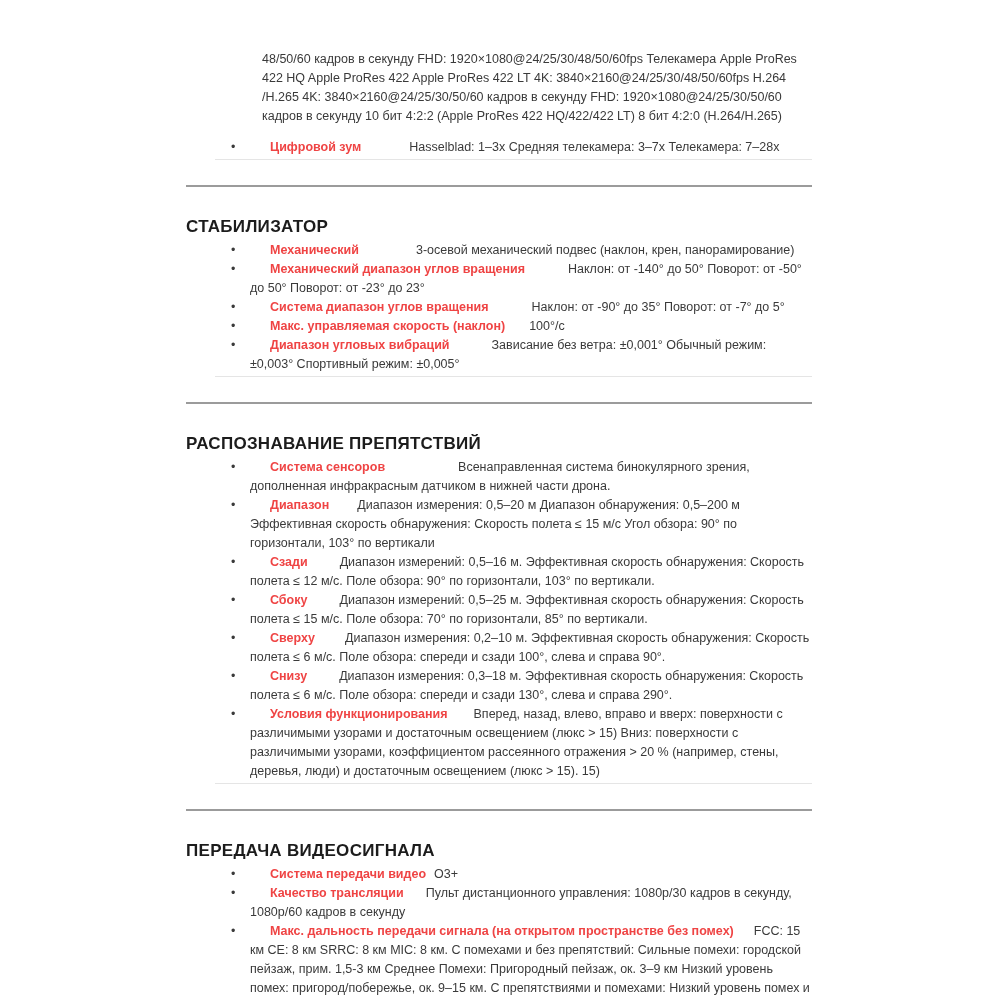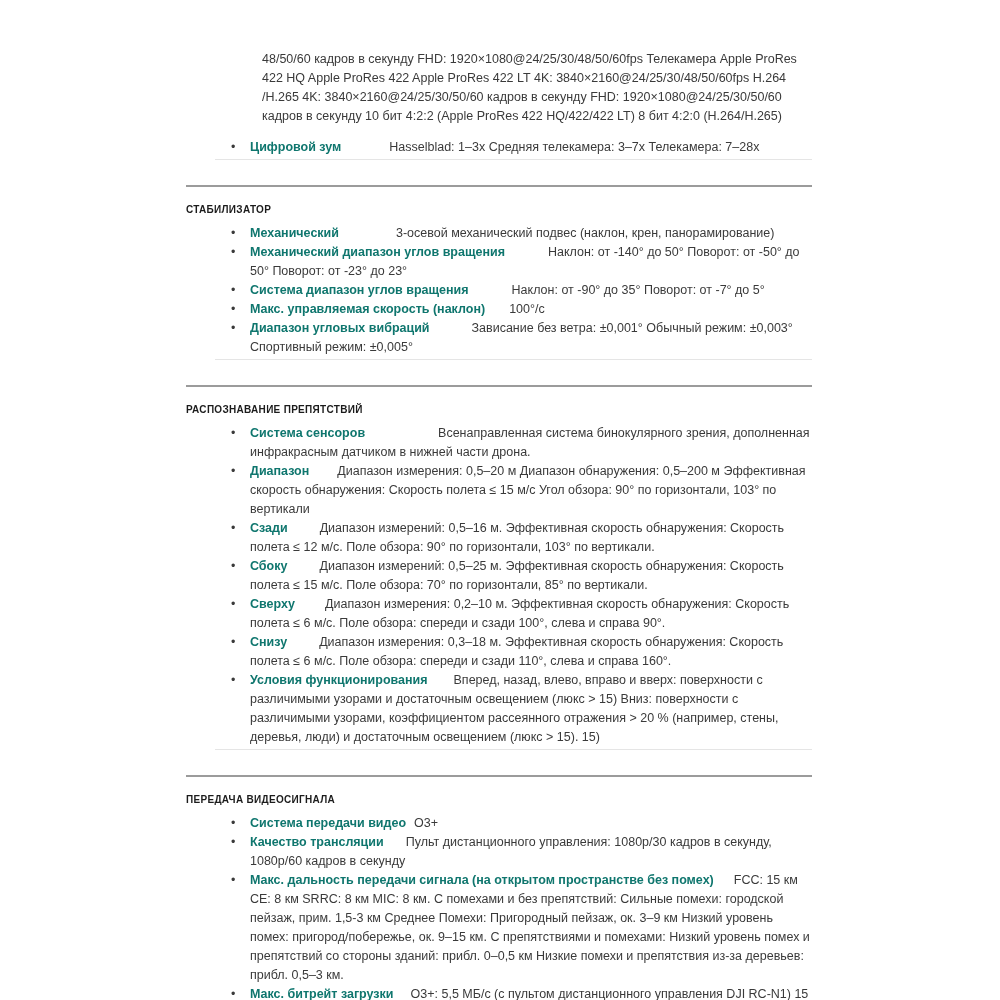--- a/index.html
+++ b/index.html
@@ -21,22 +21,22 @@
     width: 626px;
     font-size: 12.5px;
     line-height: 19px;
     color: #3a3a3a;
   }
   .intro {
     margin: 12px;
     padding-left: 64px;
   }
   h2.section-heading {
-    margin: 13px 0 5px 0;
-    font-size: 10px;
+    margin: 30px 0 5px 0;
+    font-size: 17px;
     line-height: 19px;
     font-weight: bold;
     color: #1c1c1c;
     letter-spacing: 0.3px;
   }
   ul.spec-list {
     margin: 0;
     padding: 0;
     list-style: none;
   }
@@ -46,21 +46,22 @@
   }
   ul.spec-list > li::before {
     content: "\2022";
     position: absolute;
     left: 45px;
     top: 0;
     color: #3a3a3a;
   }
   .lbl {
     font-weight: bold;
-    color: #0f766e;
+    color: #ef4444;
+    margin-left: 20px;
   }
   .gap {
     display: inline-block;
     height: 1px;
   }
   .divider {
     height: 2px;
     background: #9b9b9b;
     margin: 25px 0 0 0;
   }
@@ -90,21 +91,21 @@
     </ul>
     <div class="endline"></div>
     <div class="divider"></div>
     <h2 class="section-heading">РАСПОЗНАВАНИЕ ПРЕПЯТСТВИЙ</h2>
     <ul class="spec-list">
       <li class="spec-item"><span class="lbl">Система сенсоров</span><span class="gap" style="width: 73px;"></span><span class="val">Всенаправленная система бинокулярного зрения, дополненная инфракрасным датчиком в нижней части дрона.</span></li>
       <li class="spec-item"><span class="lbl">Диапазон</span><span class="gap" style="width: 28px;"></span><span class="val">Диапазон измерения: 0,5–20 м Диапазон обнаружения: 0,5–200 м Эффективная скорость обнаружения: Скорость полета ≤ 15 м/с Угол обзора: 90° по горизонтали, 103° по вертикали</span></li>
       <li class="spec-item"><span class="lbl">Сзади</span><span class="gap" style="width: 32px;"></span><span class="val">Диапазон измерений: 0,5–16 м. Эффективная скорость обнаружения: Скорость полета ≤ 12 м/с. Поле обзора: 90° по горизонтали, 103° по вертикали.</span></li>
       <li class="spec-item"><span class="lbl">Сбоку</span><span class="gap" style="width: 32px;"></span><span class="val">Диапазон измерений: 0,5–25 м. Эффективная скорость обнаружения: Скорость полета ≤ 15 м/с. Поле обзора: 70° по горизонтали, 85° по вертикали.</span></li>
       <li class="spec-item"><span class="lbl">Сверху</span><span class="gap" style="width: 30px;"></span><span class="val">Диапазон измерения: 0,2–10 м. Эффективная скорость обнаружения: Скорость полета ≤ 6 м/с. Поле обзора: спереди и сзади 100°, слева и справа 90°.</span></li>
-      <li class="spec-item"><span class="lbl">Снизу</span><span class="gap" style="width: 32px;"></span><span class="val">Диапазон измерения: 0,3–18 м. Эффективная скорость обнаружения: Скорость полета ≤ 6 м/с. Поле обзора: спереди и сзади 110°, слева и справа 160°.</span></li>
+      <li class="spec-item"><span class="lbl">Снизу</span><span class="gap" style="width: 32px;"></span><span class="val">Диапазон измерения: 0,3–18 м. Эффективная скорость обнаружения: Скорость полета ≤ 6 м/с. Поле обзора: спереди и сзади 130°, слева и справа 290°.</span></li>
       <li class="spec-item"><span class="lbl">Условия функционирования</span><span class="gap" style="width: 26px;"></span><span class="val">Вперед, назад, влево, вправо и вверх: поверхности с различимыми узорами и достаточным освещением (люкс &gt; 15) Вниз: поверхности с различимыми узорами, коэффициентом рассеянного отражения &gt; 20 % (например, стены, деревья, люди) и достаточным освещением (люкс &gt; 15). 15)</span></li>
     </ul>
     <div class="endline"></div>
     <div class="divider"></div>
     <h2 class="section-heading">ПЕРЕДАЧА ВИДЕОСИГНАЛА</h2>
     <ul class="spec-list">
       <li class="spec-item"><span class="lbl">Система передачи видео</span><span class="gap" style="width: 8px;"></span><span class="val">O3+</span></li>
       <li class="spec-item"><span class="lbl">Качество трансляции</span><span class="gap" style="width: 22px;"></span><span class="val">Пульт дистанционного управления: 1080p/30 кадров в секунду, 1080p/60 кадров в секунду</span></li>
       <li class="spec-item"><span class="lbl">Макс. дальность передачи сигнала (на открытом пространстве без помех)</span><span class="gap" style="width: 20px;"></span><span class="val">FCC: 15 км CE: 8 км SRRC: 8 км MIC: 8 км. С помехами и без препятствий: Сильные помехи: городской пейзаж, прим. 1,5-3 км Среднее Помехи: Пригородный пейзаж, ок. 3–9 км Низкий уровень помех: пригород/побережье, ок. 9–15 км. С препятствиями и помехами: Низкий уровень помех и препятствий со стороны зданий: прибл. 0–0,5 км Низкие помехи и препятствия из-за деревьев: прибл. 0,5–3 км.</span></li>
       <li class="spec-item"><span class="lbl">Макс. битрейт загрузки</span><span class="gap" style="width: 17px;"></span><span class="val">O3+: 5,5 МБ/с (с пультом дистанционного управления DJI RC-N1) 15 МБ/с (с DJI RC Pro) 5,5 МБ/с (с DJI RC) Wi-Fi 6: 80 МБ/с*</span></li>

